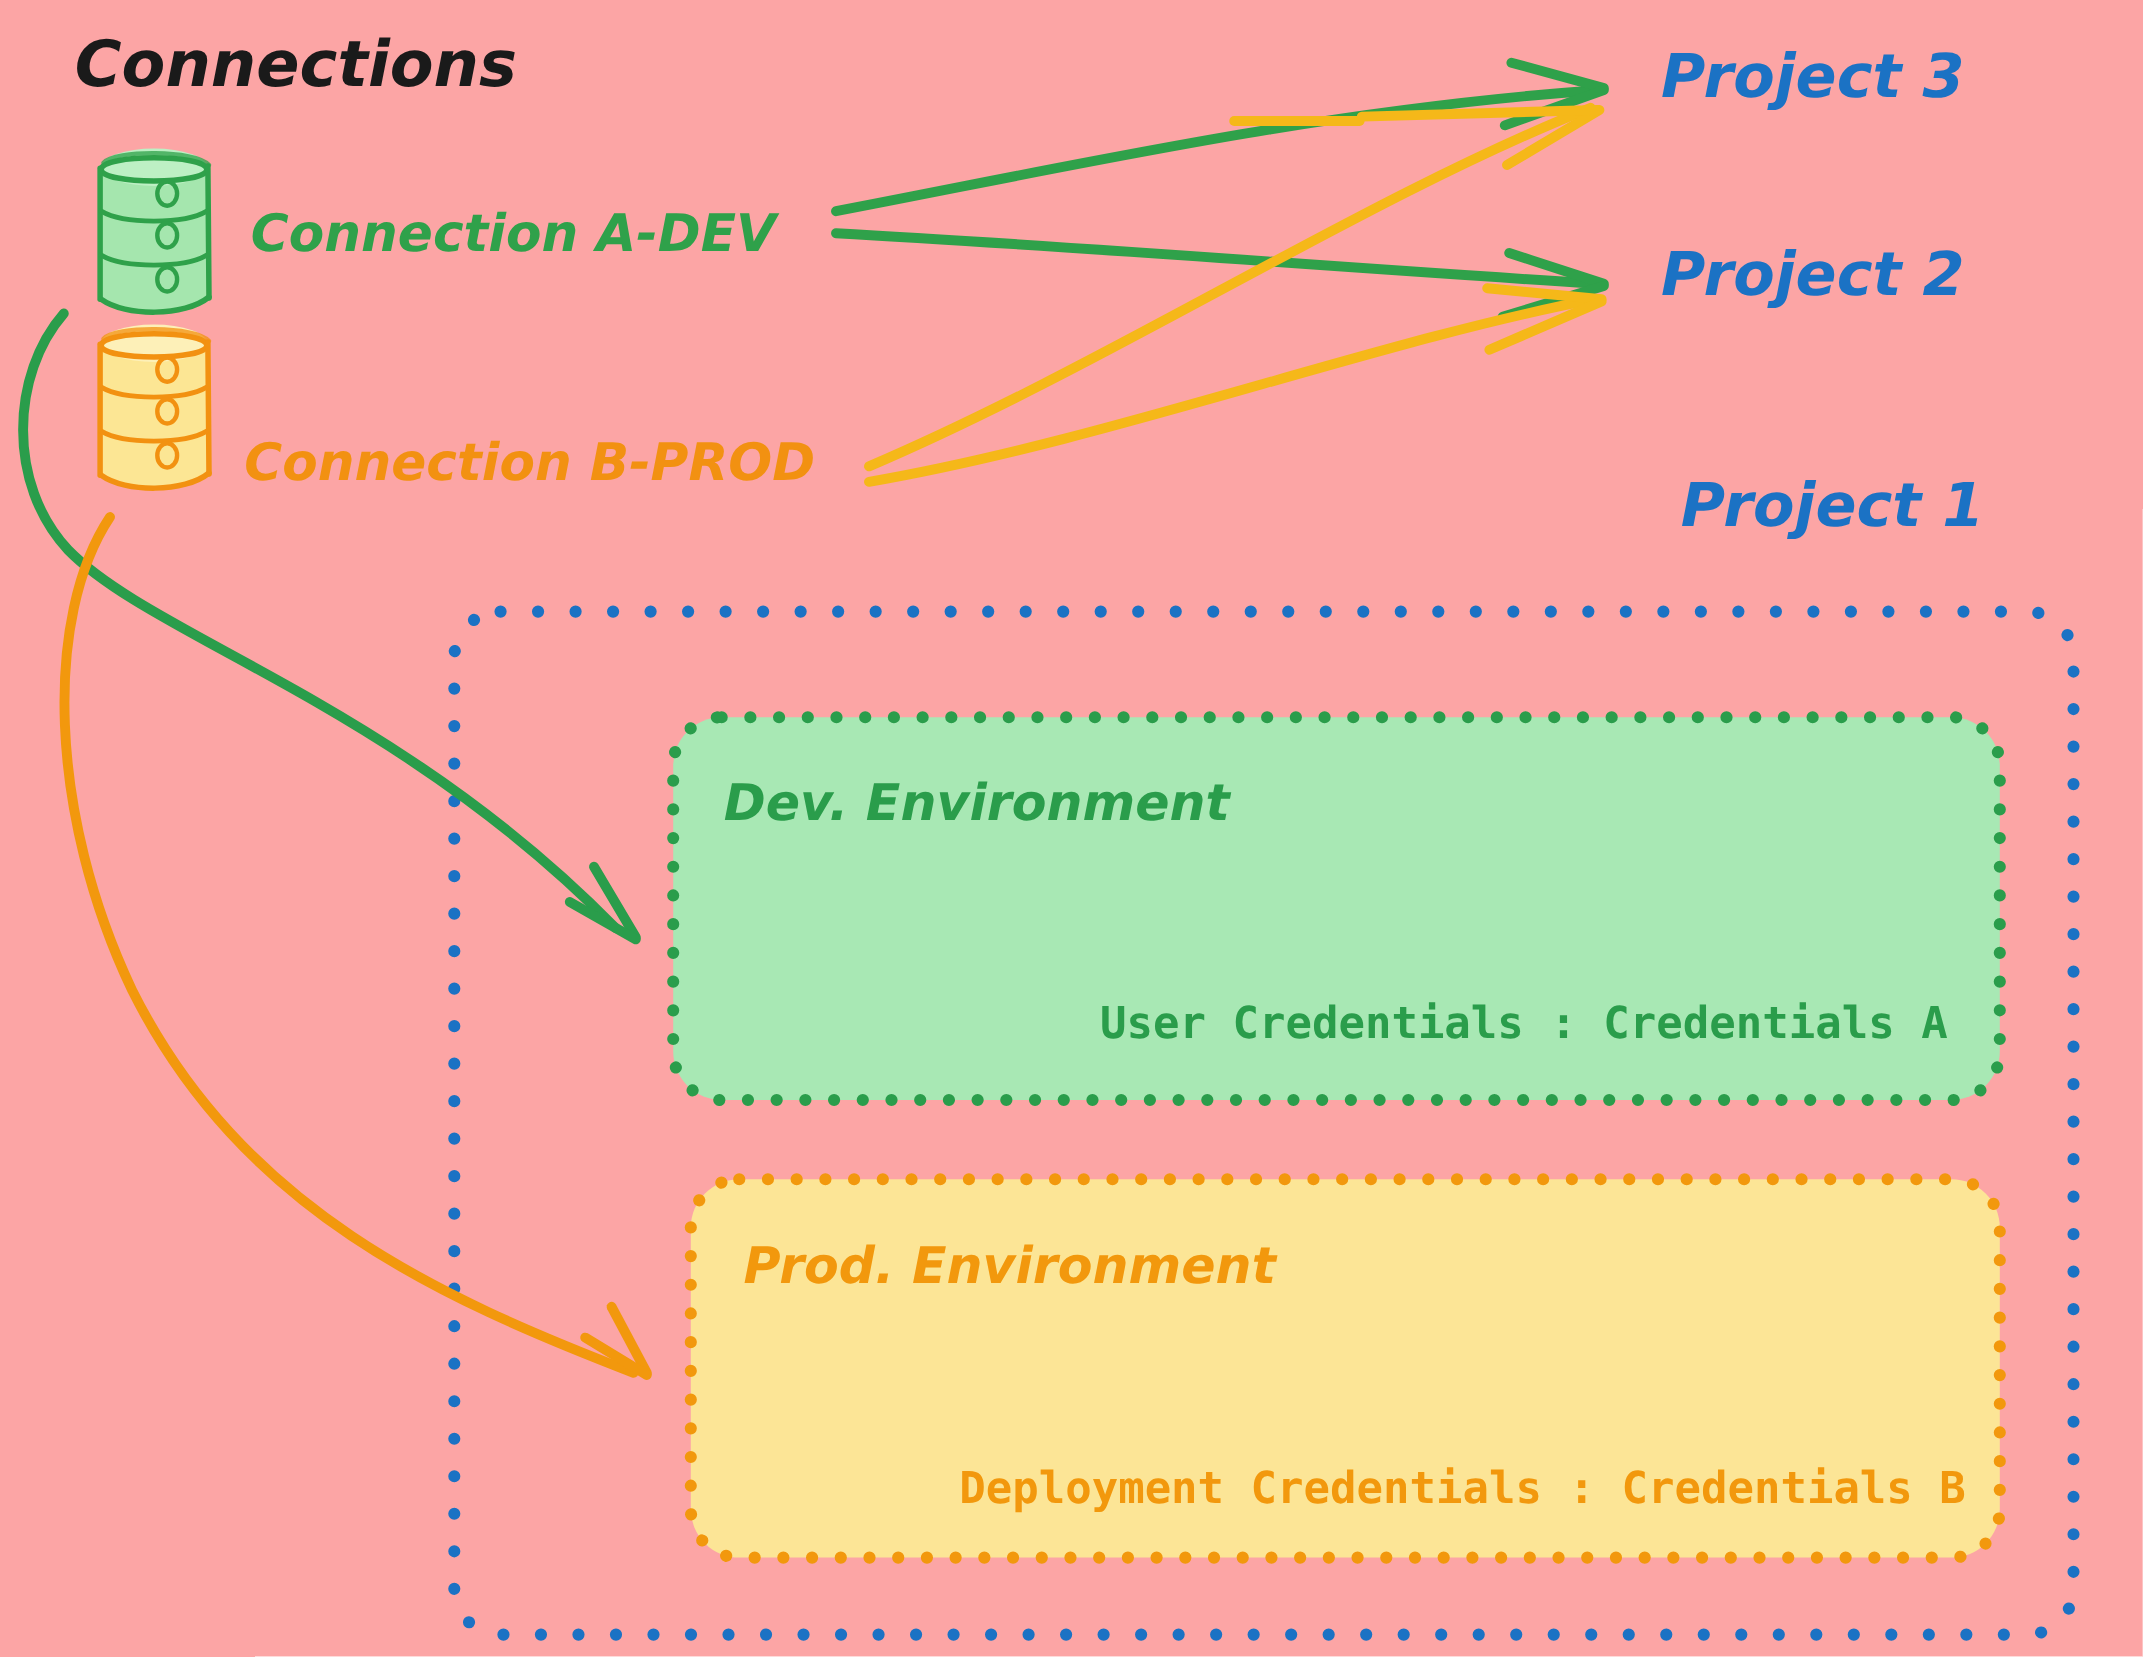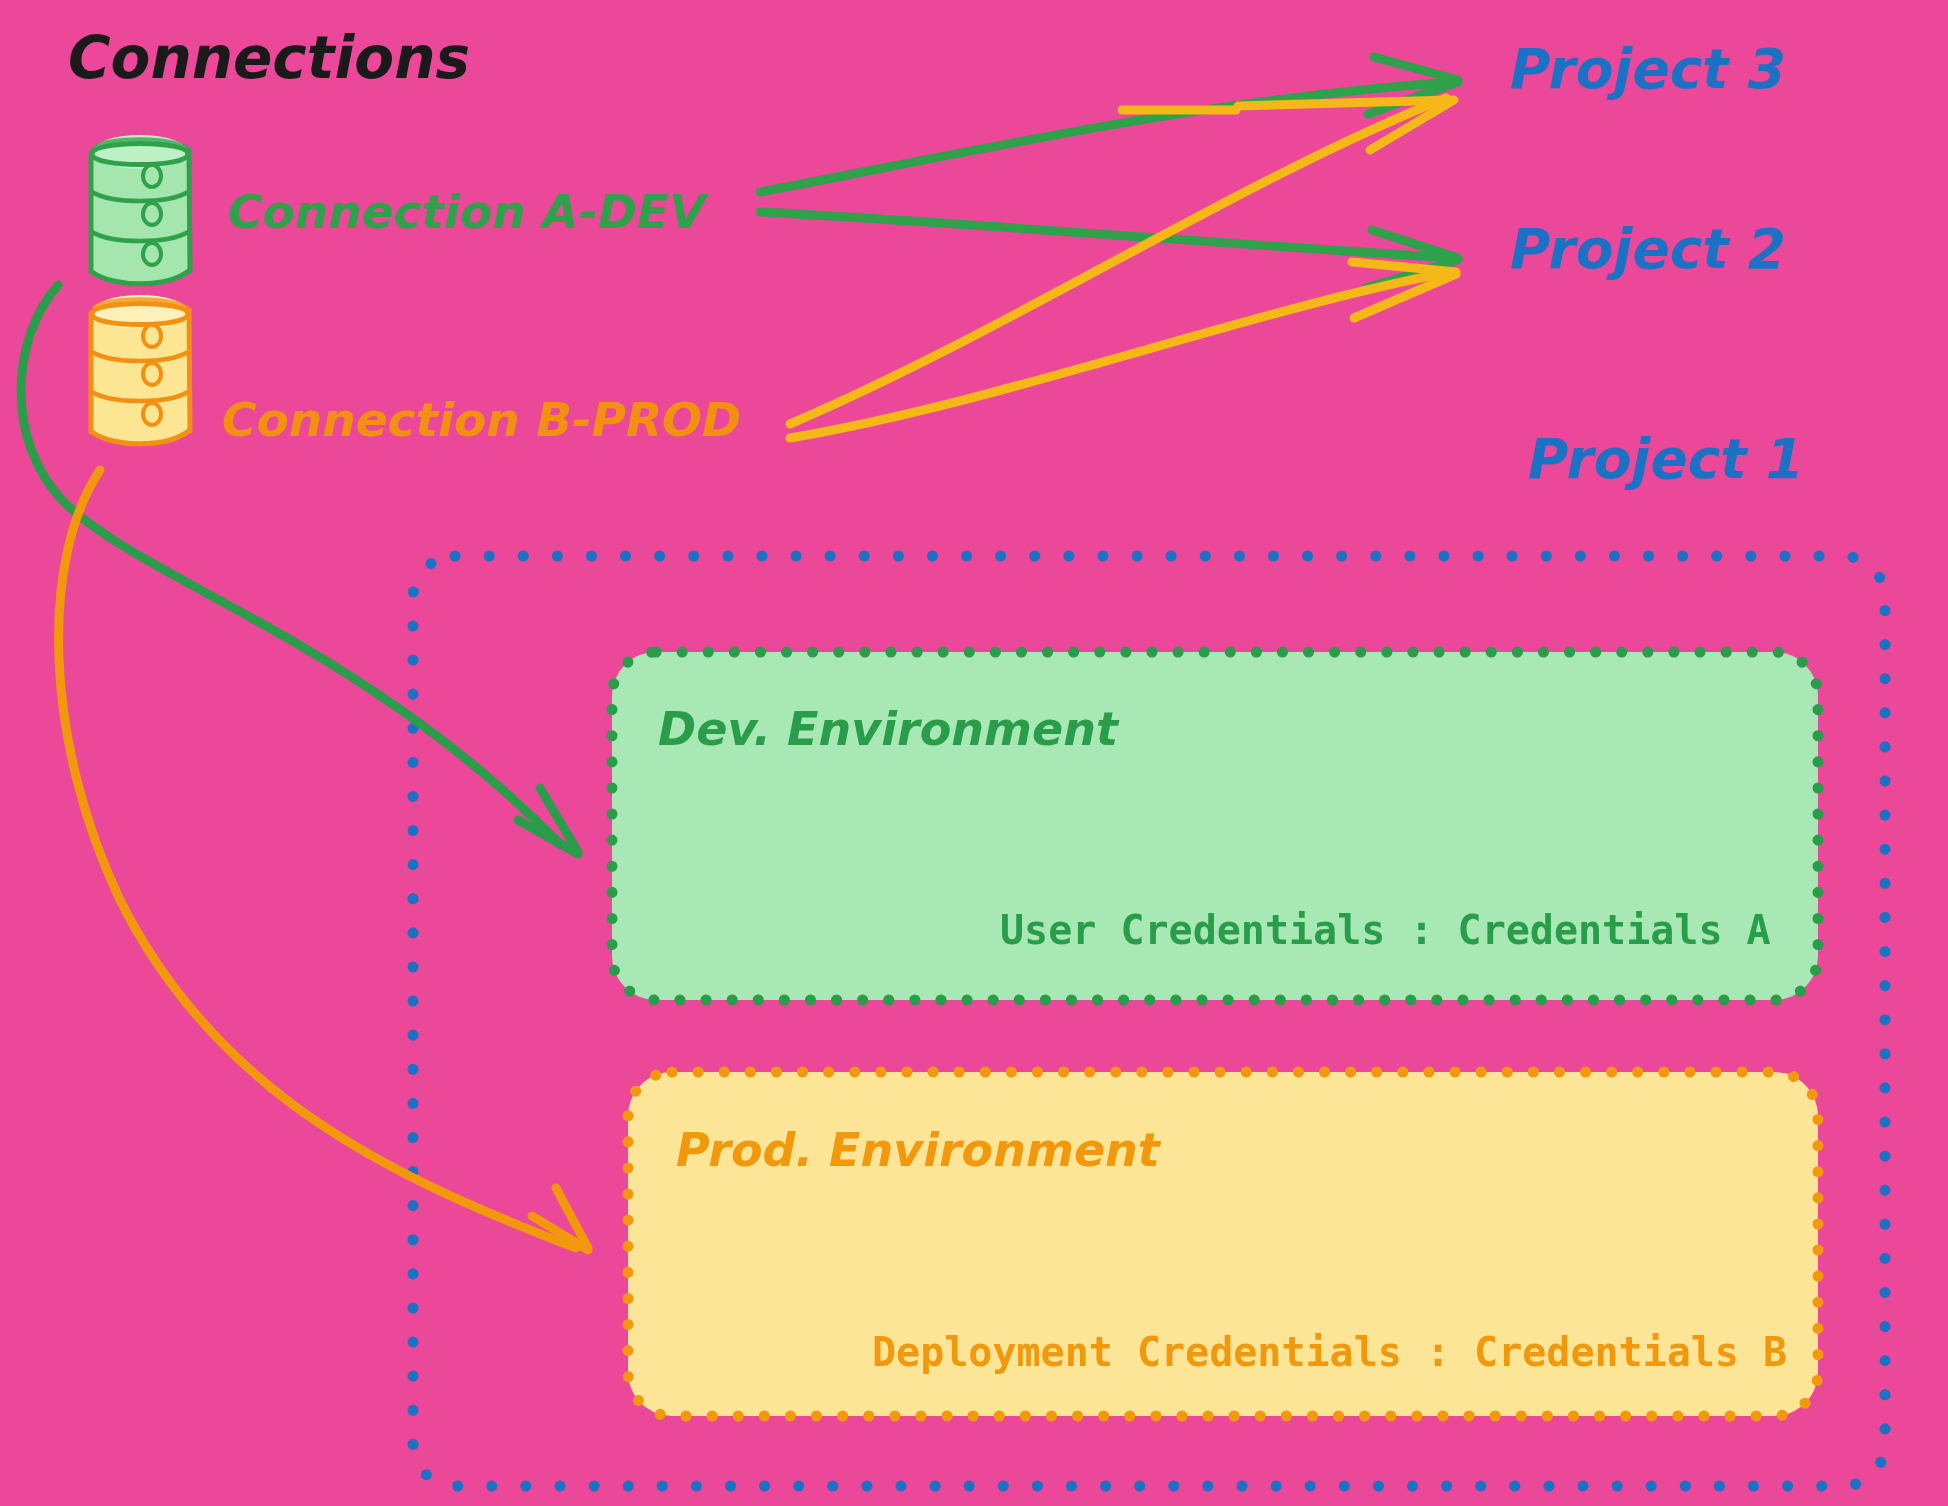--- a/index.html
+++ b/index.html
@@ -8,21 +8,21 @@
     padding: 0;
     background: #ffffff;
   }
   body {
     font-family: "DejaVu Sans", sans-serif;
   }
   #stage {
     position: relative;
     width: 1948px;
     height: 1506px;
-    background: #ec4899;
+    background: #fca5a5;
     overflow: hidden;
     text-decoration: underline;
   }
   #canvas {
     position: absolute;
     top: 0;
     left: 0;
     width: 1948px;
     height: 1506px;
   }

